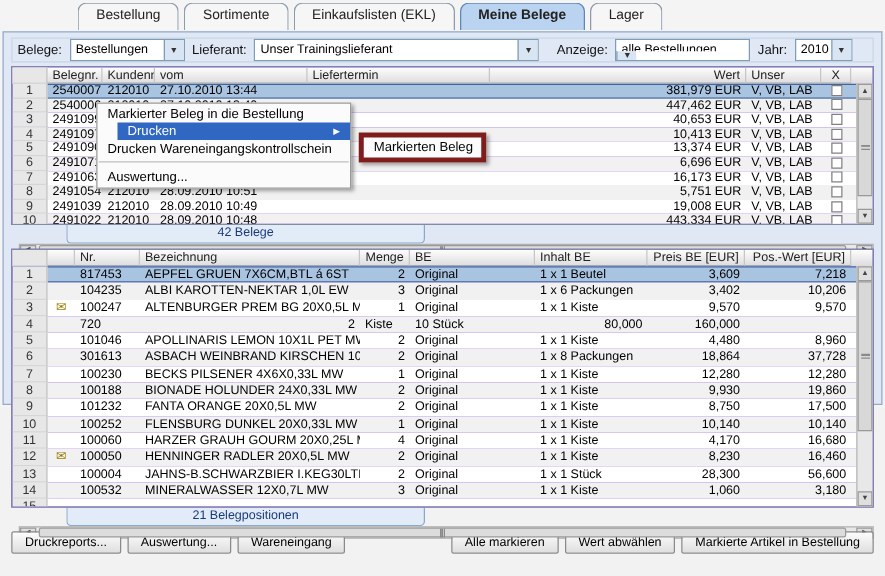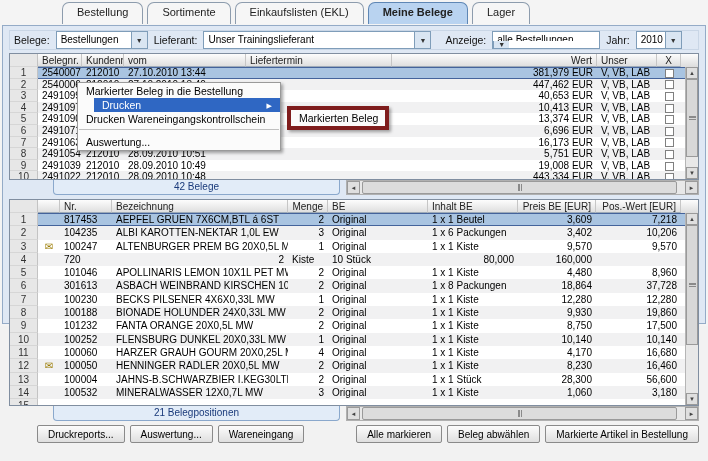--- a/index.html
+++ b/index.html
@@ -55,34 +55,34 @@
   .vscroll { position:absolute; top:13px; right:0; bottom:0; width:13px; background:#e8e8e8; border-left:1px solid #b5b5b5; }
   .sbtn { height:12px; width:100%; background:#dfdfdf; border:1px solid #9a9a9a; font-size:6px; color:#444;
           display:flex; align-items:center; justify-content:center; }
   .sbtn.down { position:absolute; bottom:0; }
   .vthumb { position:absolute; top:12px; left:0; width:100%; background:#d8d8d8; border:1px solid #9a9a9a;
             display:flex; align-items:center; justify-content:center; }
   .grip { width:7px; border-top:1px solid #8a8a8a; border-bottom:1px solid #8a8a8a; height:4px;
           background:linear-gradient(#8a8a8a 1px, transparent 1px); background-size:100% 2px; }
 
   
-  .tfoot { height:15px; display:flex; align-items:stretch; margin-bottom:4px; }
+  .tfoot { height:15px; display:flex; align-items:stretch; margin-bottom:4px;flex-direction:column; }
   .count-tab { width:287px; margin-left:44px; background:#e2ecf8; border:1px solid #8aa8cc; border-top:none;
                border-radius:0 0 4px 4px; font-size:10px; color:#1a3a7a; text-align:center; line-height:14px; }
   .hscroll { flex:1; margin-left:6px; display:flex; background:#e8e8e8; border:1px solid #b0b0b0; }
   .hbtn { width:13px; background:#dfdfdf; border:1px solid #9a9a9a; font-size:6px; color:#444;
           display:flex; align-items:center; justify-content:center; }
   .htrack { flex:1; position:relative; }
   .hthumb { position:absolute; top:0; bottom:0; left:2px; right:8px; background:#dcdcdc; border:1px solid #9a9a9a;
             border-radius:2px; display:flex; align-items:center; justify-content:center; }
   .hgrip { height:7px; border-left:1px solid #8a8a8a; border-right:1px solid #8a8a8a; width:4px;
            background:linear-gradient(90deg,#8a8a8a 1px, transparent 1px); background-size:2px 100%; }
 
   
-  .buttonbar { margin-top:auto; height:20px; display:flex; gap:5px; align-items:center;margin-left:28px; }
+  .buttonbar { margin-top:auto; height:20px; display:flex; gap:5px; align-items:center; }
   .btn { height:18px; padding:0 10px; font-size:10px; color:#000; background:linear-gradient(#fcfcfc,#dfdfdf);
          border:1px solid #8a8a8a; border-radius:2px; white-space:nowrap; cursor:default; }
   .spacer { flex:1; }
 
   
   .ctx { position:absolute; left:77px; top:82px; width:204px; background:#fbfbfb; border:1px solid #9a9a9a;
          box-shadow:2px 2px 3px rgba(0,0,0,0.35); z-index:10; padding:1px 0; }
   .ctx-item { font-size:10.5px; color:#000; padding:7px 8px; height:13.5px; line-height:11px; white-space:nowrap;
               display:flex; align-items:center; }
   .ctx-item.hl { background:#2f67c3; color:#fff;margin-left:16px; }
@@ -486,21 +486,21 @@
         <div class="hbtn">►</div>
       </div>
     </div>
 
     <div class="buttonbar">
       <button class="btn">Druckreports...</button>
       <button class="btn">Auswertung...</button>
       <button class="btn">Wareneingang</button>
       <div class="spacer"></div>
       <button class="btn">Alle markieren</button>
-      <button class="btn">Beleg abwählen</button>
+      <button class="btn">Wert abwählen</button>
       <button class="btn">Markierte Artikel in Bestellung</button>
     </div>
   </div>
 
   <div class="ctx">
     <div class="ctx-item">Markierter Beleg in die Bestellung</div>
     <div class="ctx-item hl">
       <span>Drucken</span>
       <span class="ctx-arrow">▶</span>
     </div>

